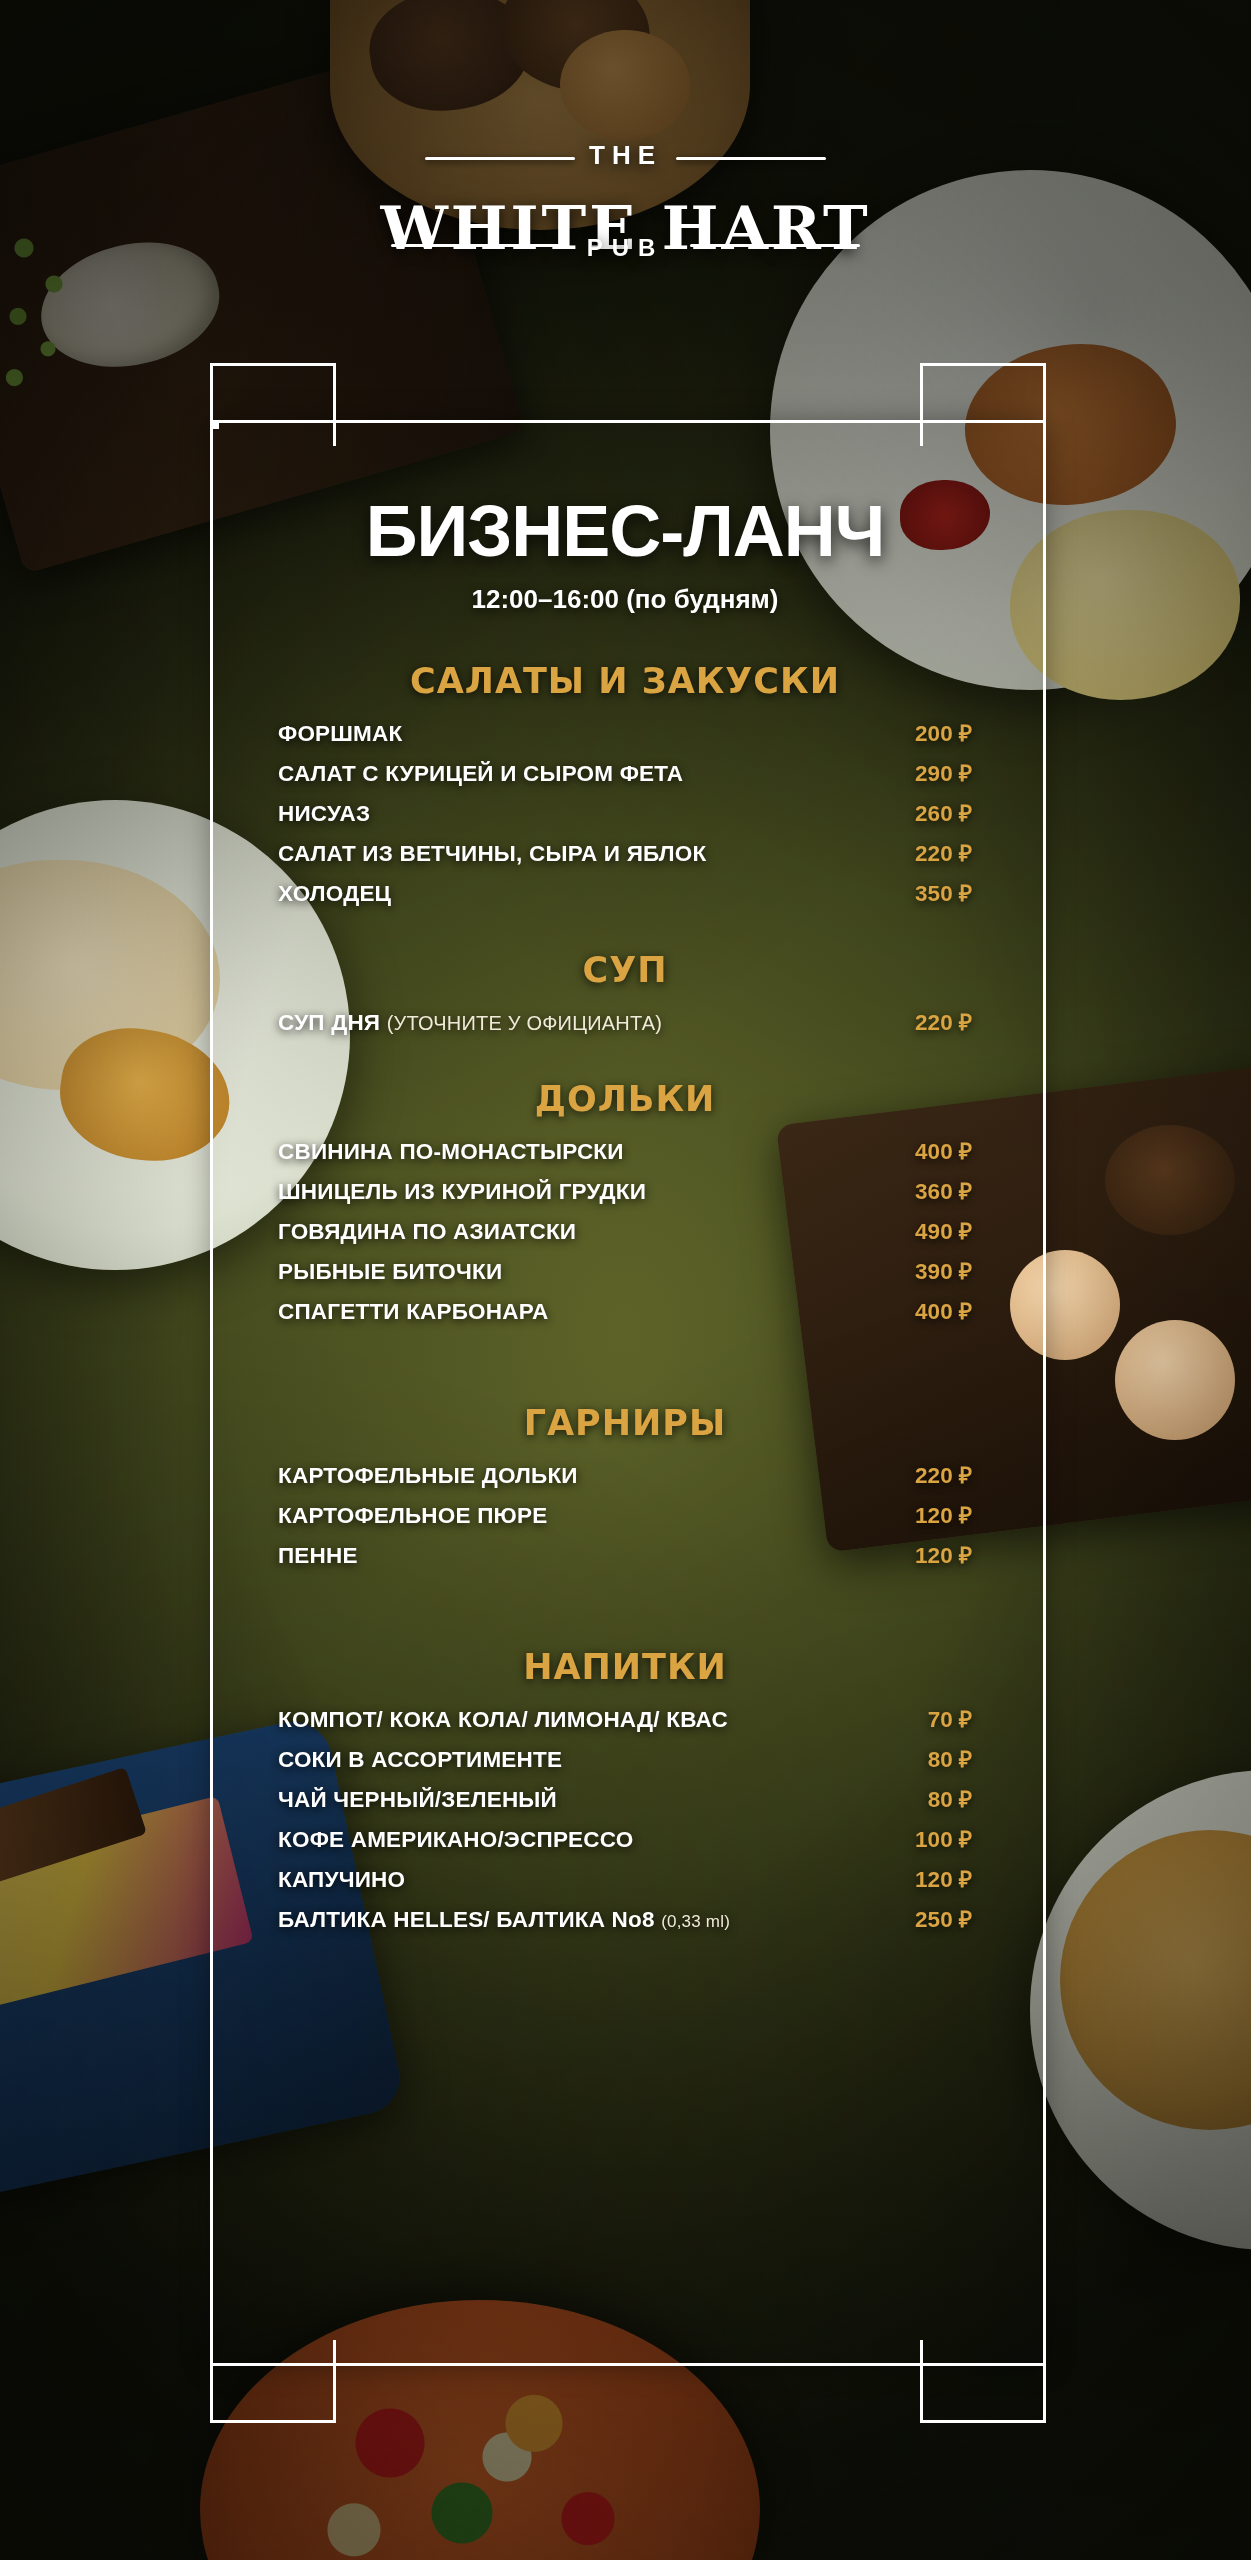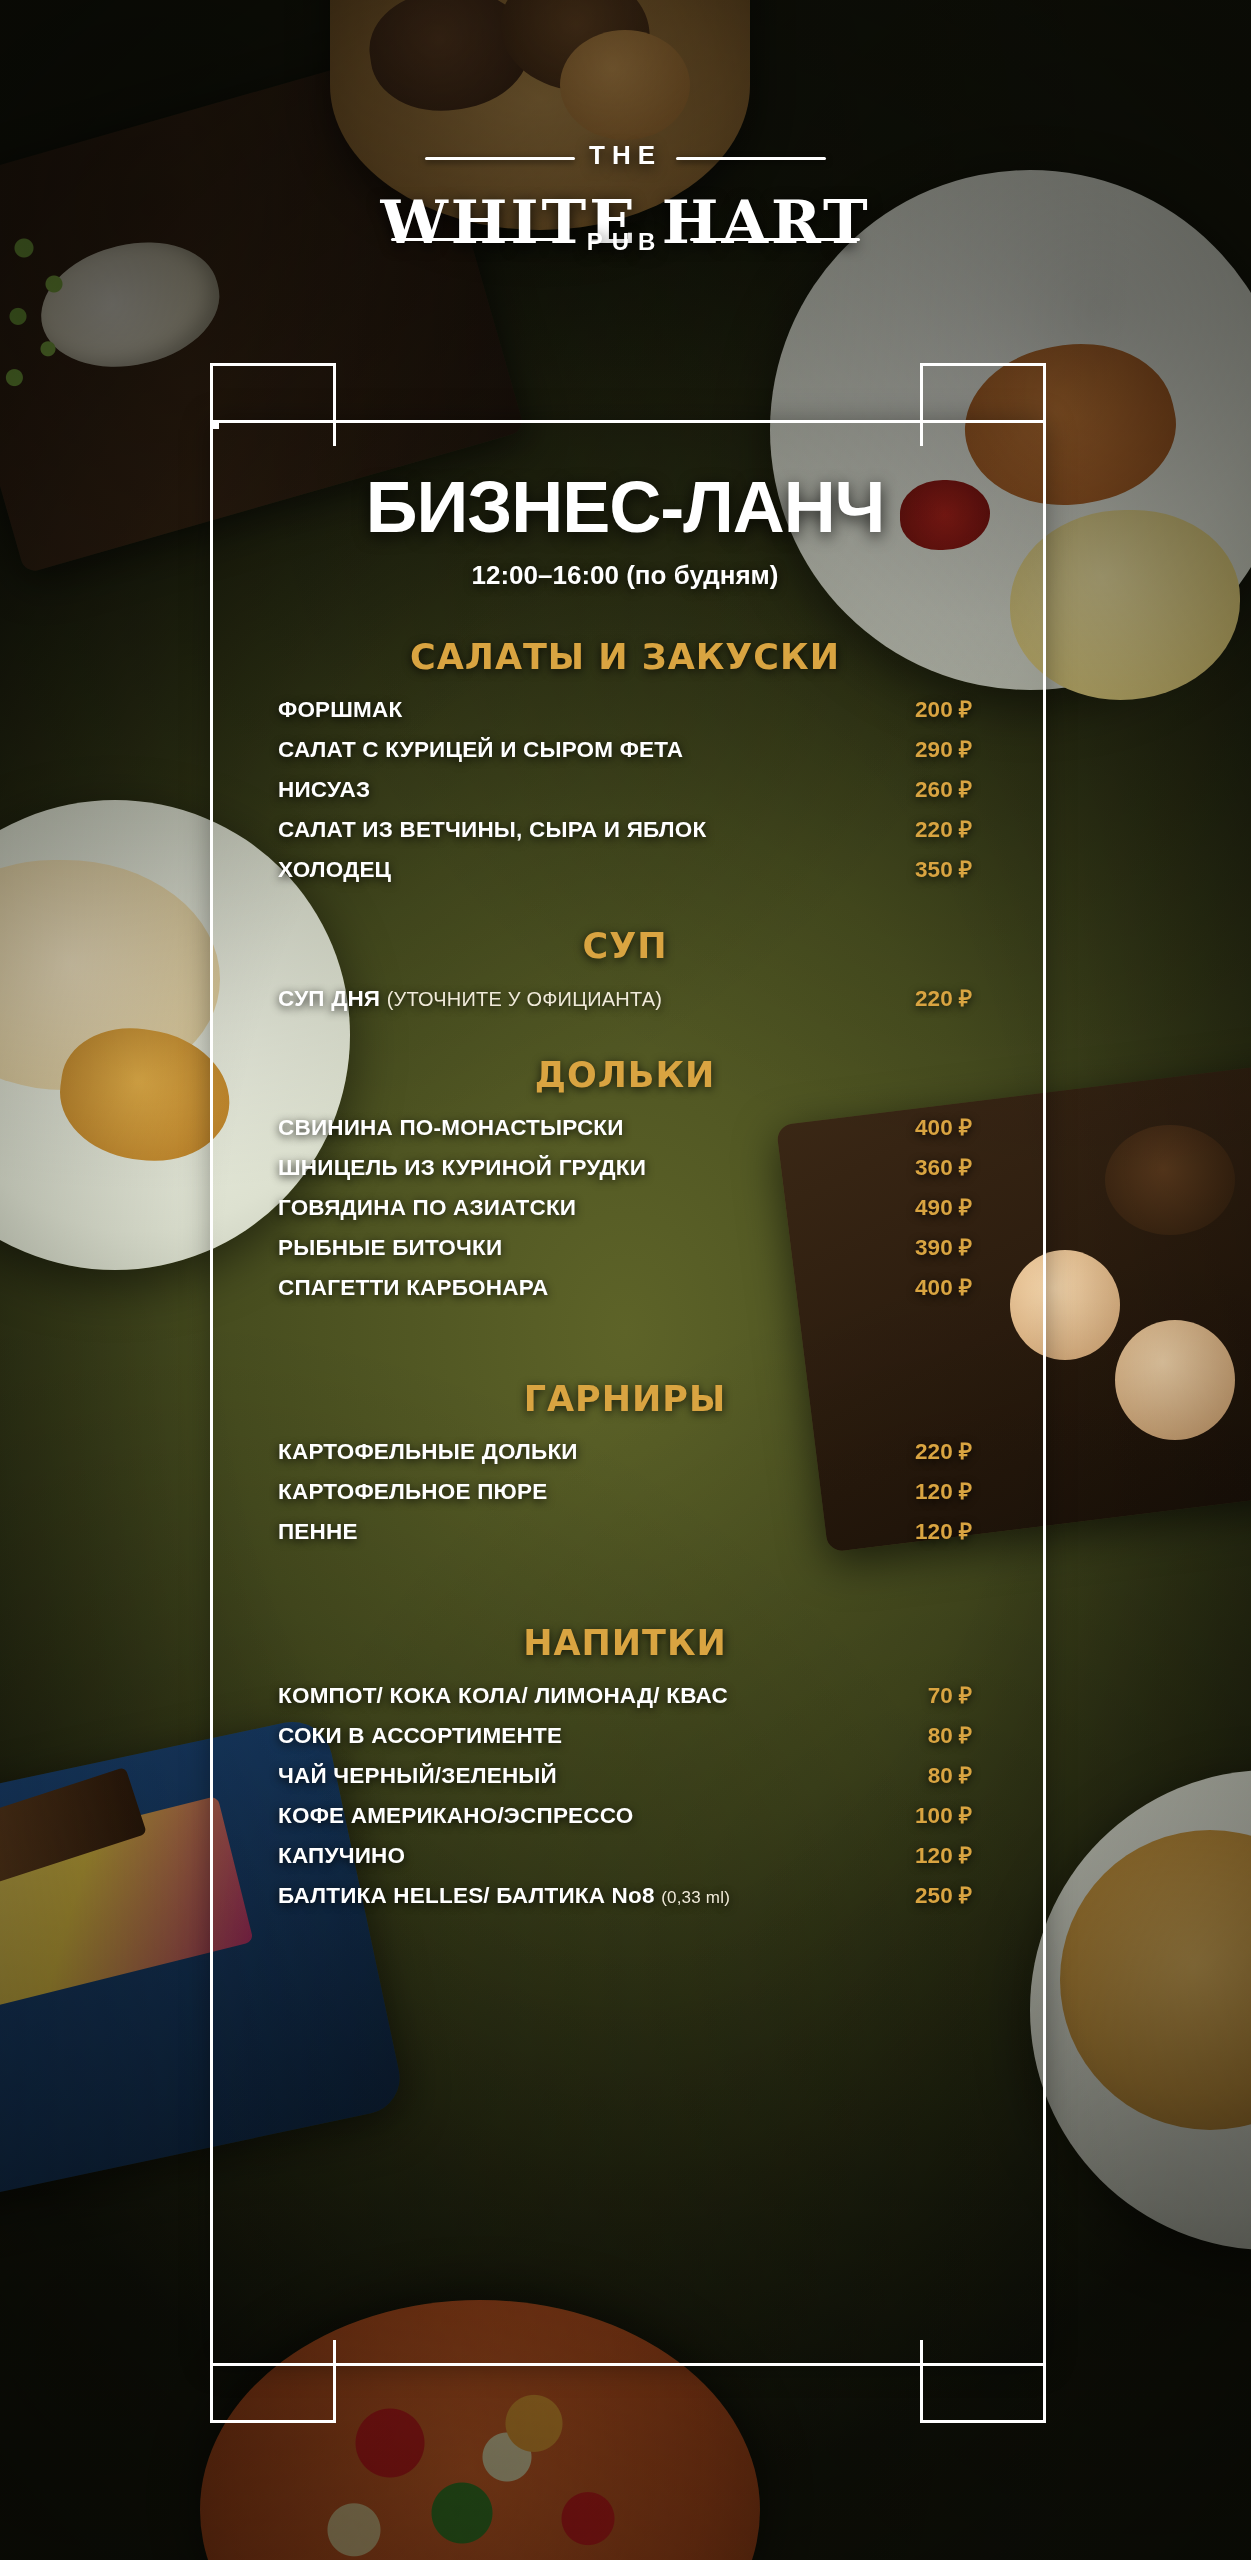--- a/index.html
+++ b/index.html
@@ -184,21 +184,21 @@
     text-shadow: 0 3px 14px rgba(0,0,0,.85);
   }
   .logo-the {
     font-size: 26px;
     letter-spacing: 7px;
     font-weight: 700;
     margin-bottom: 6px;
   }
   .logo-rule-row {
     display: flex; align-items: center; justify-content: center;
-    gap: 14px; margin-bottom: 14px;
+    gap: 14px; margin-bottom: 20px;
   }
   .logo-rule-row .rule {
     height: 3px; width: 150px; background: #fff; border-radius: 2px;
     box-shadow: 0 2px 6px rgba(0,0,0,.7);
   }
   .logo-main {
     font-size: 60px;
     font-weight: 900;
     letter-spacing: 3px;
     line-height: 1.05;
@@ -242,21 +242,21 @@
     border: 3px solid #fff;
   }
   .notch.tl { left: -3px; top: -60px; border-bottom: none; }
   .notch.tr { right: -3px; top: -60px; border-bottom: none; }
   .notch.bl { left: -3px; bottom: -60px; border-top: none; }
   .notch.br { right: -3px; bottom: -60px; border-top: none; }
 
   .menu {
     position: absolute;
     left: 230px;
-    top: 470px;
+    top: 494px;
     width: 790px;
     z-index: 7;
     color: #ffffff;
   }
   .title {
     text-align: center;
     font-size: 72px;
     font-weight: 900;
     letter-spacing: -1px;
     color: #ffffff;

